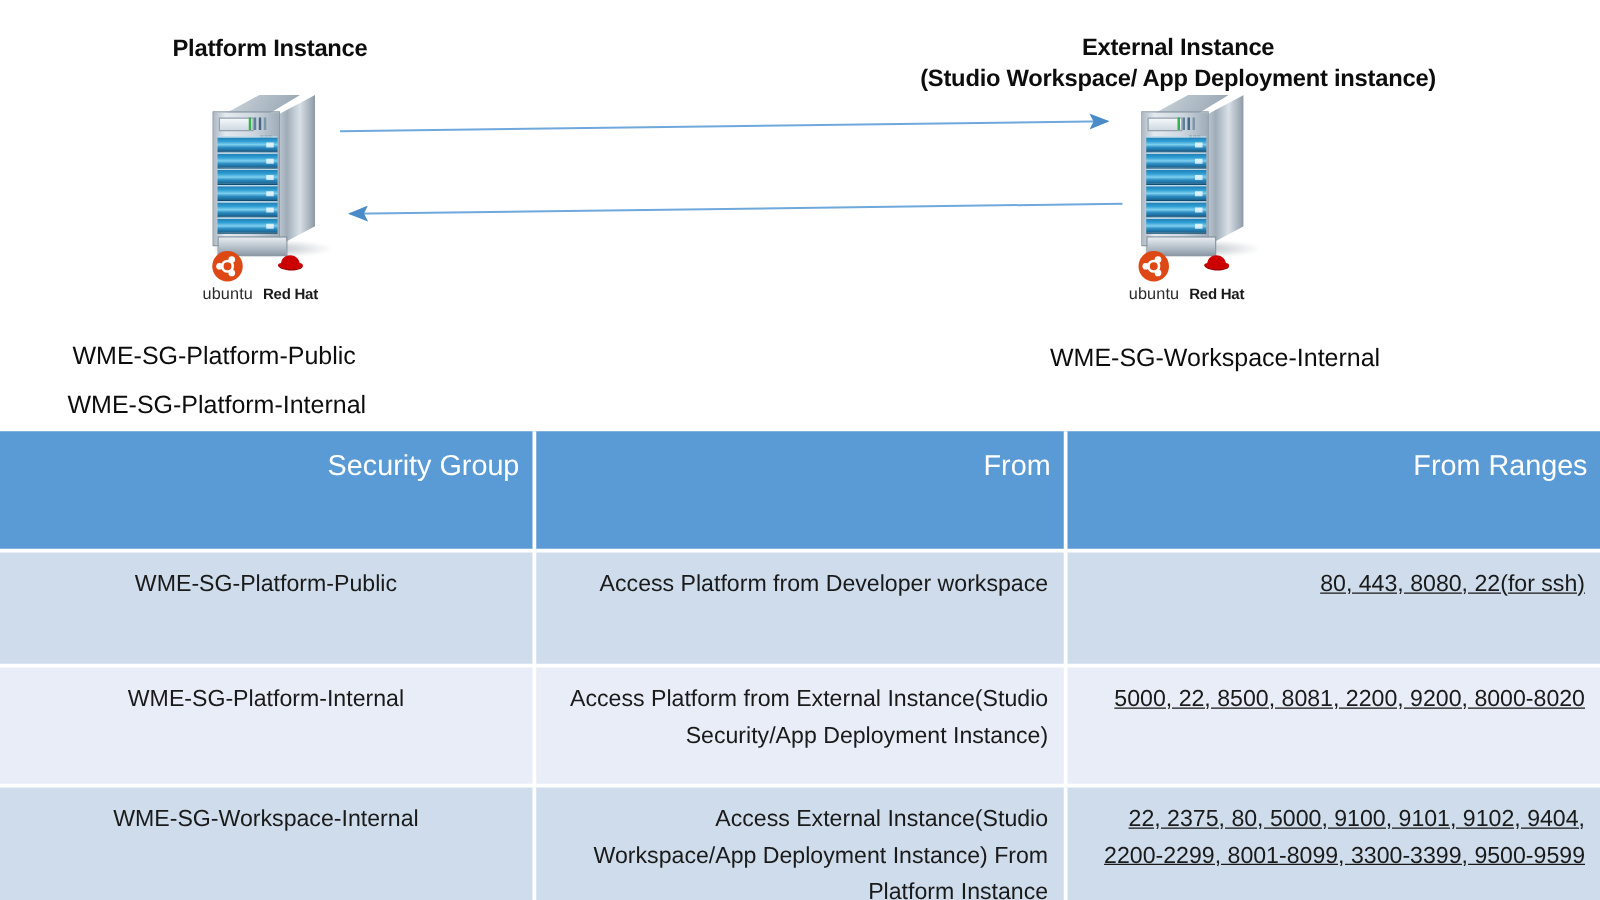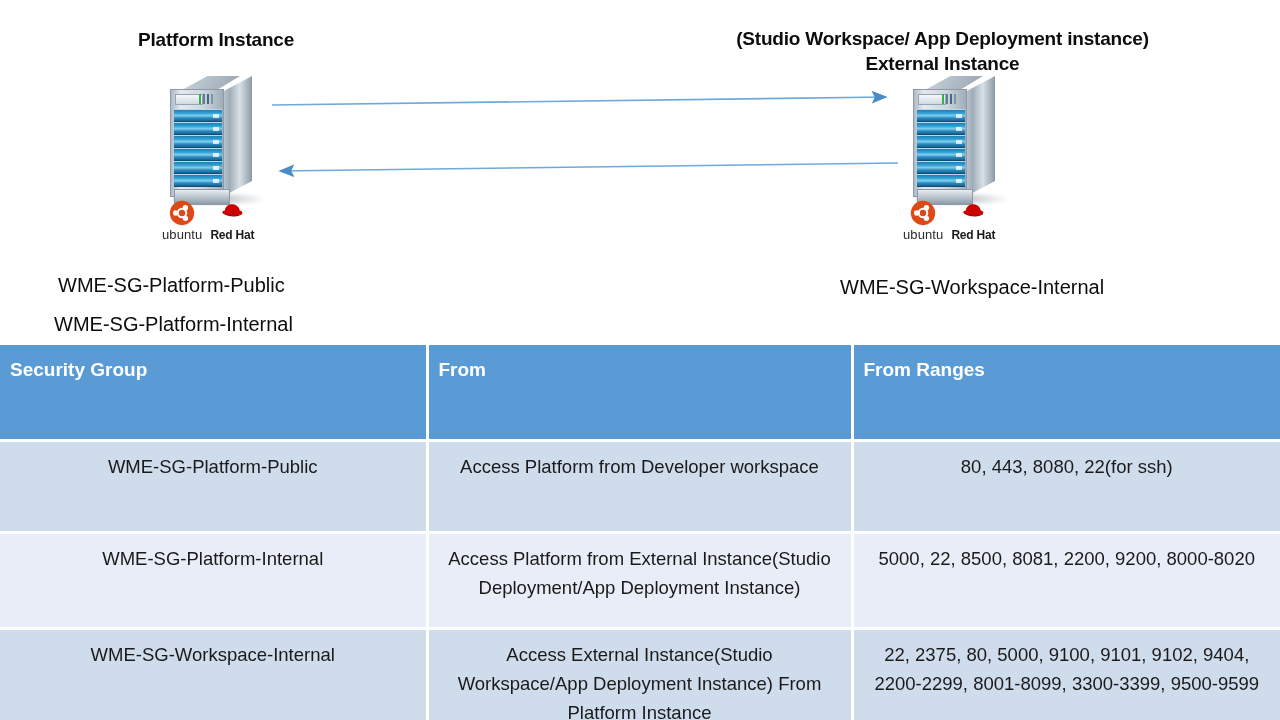--- a/index.html
+++ b/index.html
@@ -113,63 +113,63 @@
   
   table.sg-table {
     position: absolute; left: 0; top: 345px;
     width: 1280px;
     border-collapse: collapse;
     table-layout: fixed;
   }
   table.sg-table th {
     background: #5B9BD5;
     color: #ffffff;
-    font-size: 19px;
-    font-weight: bold;
-    text-align: left;
+    font-size: 23px;
+    font-weight: normal;
+    text-align: right;
     vertical-align: top;
     padding: 14px 10px 0 10px;
     height: 95px;
     border-right: 3px solid #ffffff;
     border-bottom: 3px solid #ffffff;
   }
   table.sg-table th:last-child { border-right: none; }
   table.sg-table td {
     font-size: 18.5px;
     color: #1a1a1a;
     vertical-align: top;
     padding: 10px 12px 10px 12px;
     line-height: 29px;
     border-right: 3px solid #ffffff;
     border-bottom: 3px solid #ffffff;
   }
-  table.sg-table td:last-child { border-right: none; }
+  table.sg-table td:last-child { border-right: none; text-decoration: underline; }
   table.sg-table tr.row-odd  td { background: #CEDCEC; }
   table.sg-table tr.row-even td { background: #E8EDF7; }
   td.c-sg { text-align: center; }
-  td.c-usage, td.c-ports { text-align: center; }
+  td.c-usage, td.c-ports { text-align: right; }
   .col-sg    { width: 427px; }
   .col-usage { width: 425px; }
   .col-ports { width: 428px; }
   tr.r1 td { height: 92px; }
   tr.r2 td { height: 96px; }
   tr.r3 td { height: 96px; }
 </style>
 </head>
 <body>
 
 <div class="page">
 
   <div class="diagram">
 
     <div class="node-title" id="platform-title">Platform Instance</div>
 
     <div class="node-title" id="external-title">
+      <div>External Instance</div>
       <div>(Studio Workspace/ App Deployment instance)</div>
-      <div>External Instance</div>
     </div>
 
     <div class="server" id="server-left">
       <div class="srv-shadow"></div>
       <div class="srv-side"></div>
       <div class="srv-top"></div>
       <div class="srv-front">
         <div class="srv-panel"></div>
         <div class="srv-leds">
             <i></i>
@@ -295,21 +295,21 @@
       </tr>
     </thead>
     <tbody>
       <tr class="row-odd r1">
         <td class="c-sg">WME-SG-Platform-Public</td>
         <td class="c-usage">Access Platform from Developer workspace</td>
         <td class="c-ports">80, 443, 8080, 22(for ssh)</td>
       </tr>
       <tr class="row-even r2">
         <td class="c-sg">WME-SG-Platform-Internal</td>
-        <td class="c-usage">Access Platform from External Instance(Studio Deployment/App Deployment Instance)</td>
+        <td class="c-usage">Access Platform from External Instance(Studio Security/App Deployment Instance)</td>
         <td class="c-ports">5000, 22, 8500, 8081, 2200, 9200, 8000-8020</td>
       </tr>
       <tr class="row-odd r3">
         <td class="c-sg">WME-SG-Workspace-Internal</td>
         <td class="c-usage">Access External Instance(Studio Workspace/App Deployment Instance) From Platform Instance</td>
         <td class="c-ports">22, 2375, 80, 5000, 9100, 9101, 9102, 9404, 2200-2299, 8001-8099, 3300-3399, 9500-9599</td>
       </tr>
     </tbody>
   </table>
 

